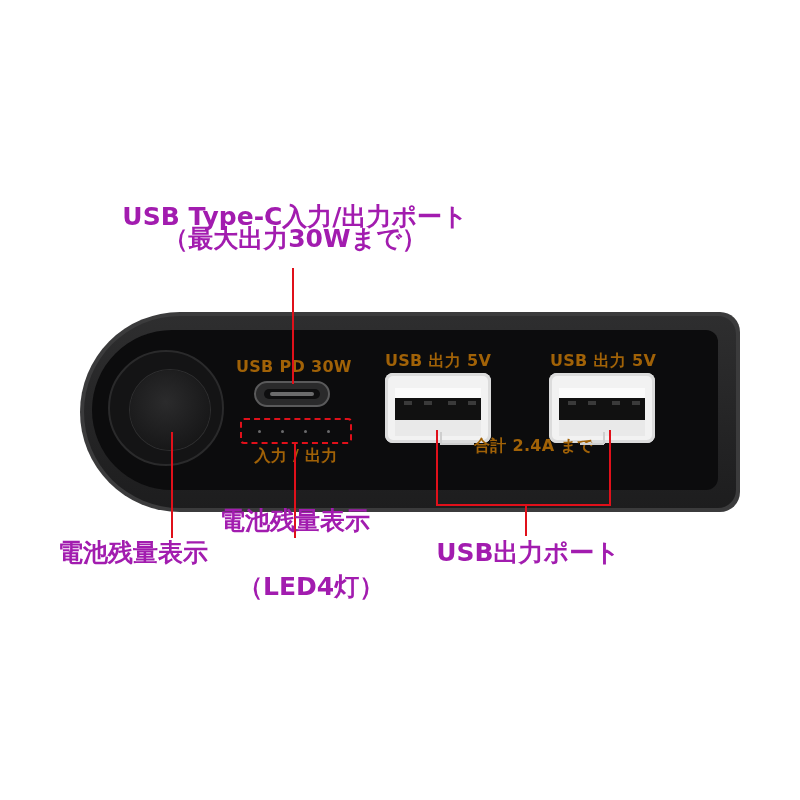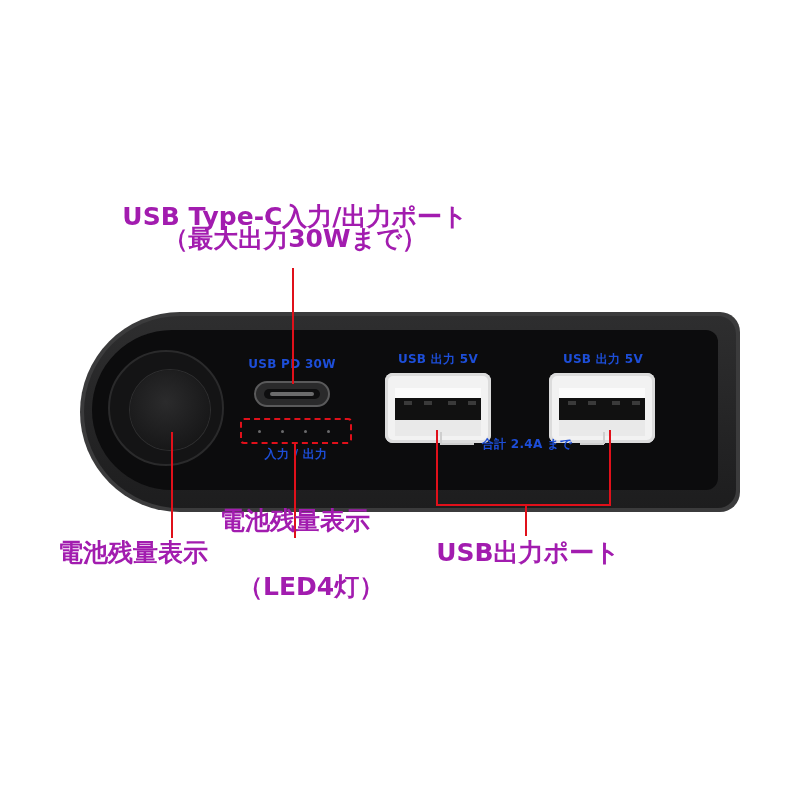--- a/index.html
+++ b/index.html
@@ -32,21 +32,21 @@
   .power-ring {
     left: 108px; top: 350px; width: 116px; height: 116px; border-radius: 50%;
     background: #141415; border: 2px solid #2a2a2b; box-sizing: border-box;
   }
   .power-btn {
     left: 130px; top: 370px; width: 80px; height: 80px; border-radius: 50%;
     background: radial-gradient(circle at 45% 40%, #2b2b2c 0%, #1b1b1c 60%, #111 100%);
     box-shadow: 0 0 0 1px #2f2f30;
   }
   .port-label {
-    color: #1d4ed8; font-size: 12px; font-weight: bold; white-space: nowrap; letter-spacing: 0.3px;
+    color: #a16207; font-size: 16px; font-weight: bold; white-space: nowrap; letter-spacing: 0.3px;
   }
   .usbc {
     left: 254px; top: 381px; width: 76px; height: 26px; border-radius: 13px;
     background: #2a2a2b; border: 2px solid #5a5a5b; box-sizing: border-box;
   }
   .usbc-inner {
     left: 264px; top: 389px; width: 56px; height: 10px; border-radius: 5px; background: #0e0e0f;
   }
   .usbc-tongue {
     left: 270px; top: 392px; width: 44px; height: 4px; border-radius: 2px; background: #6b6b6c;

